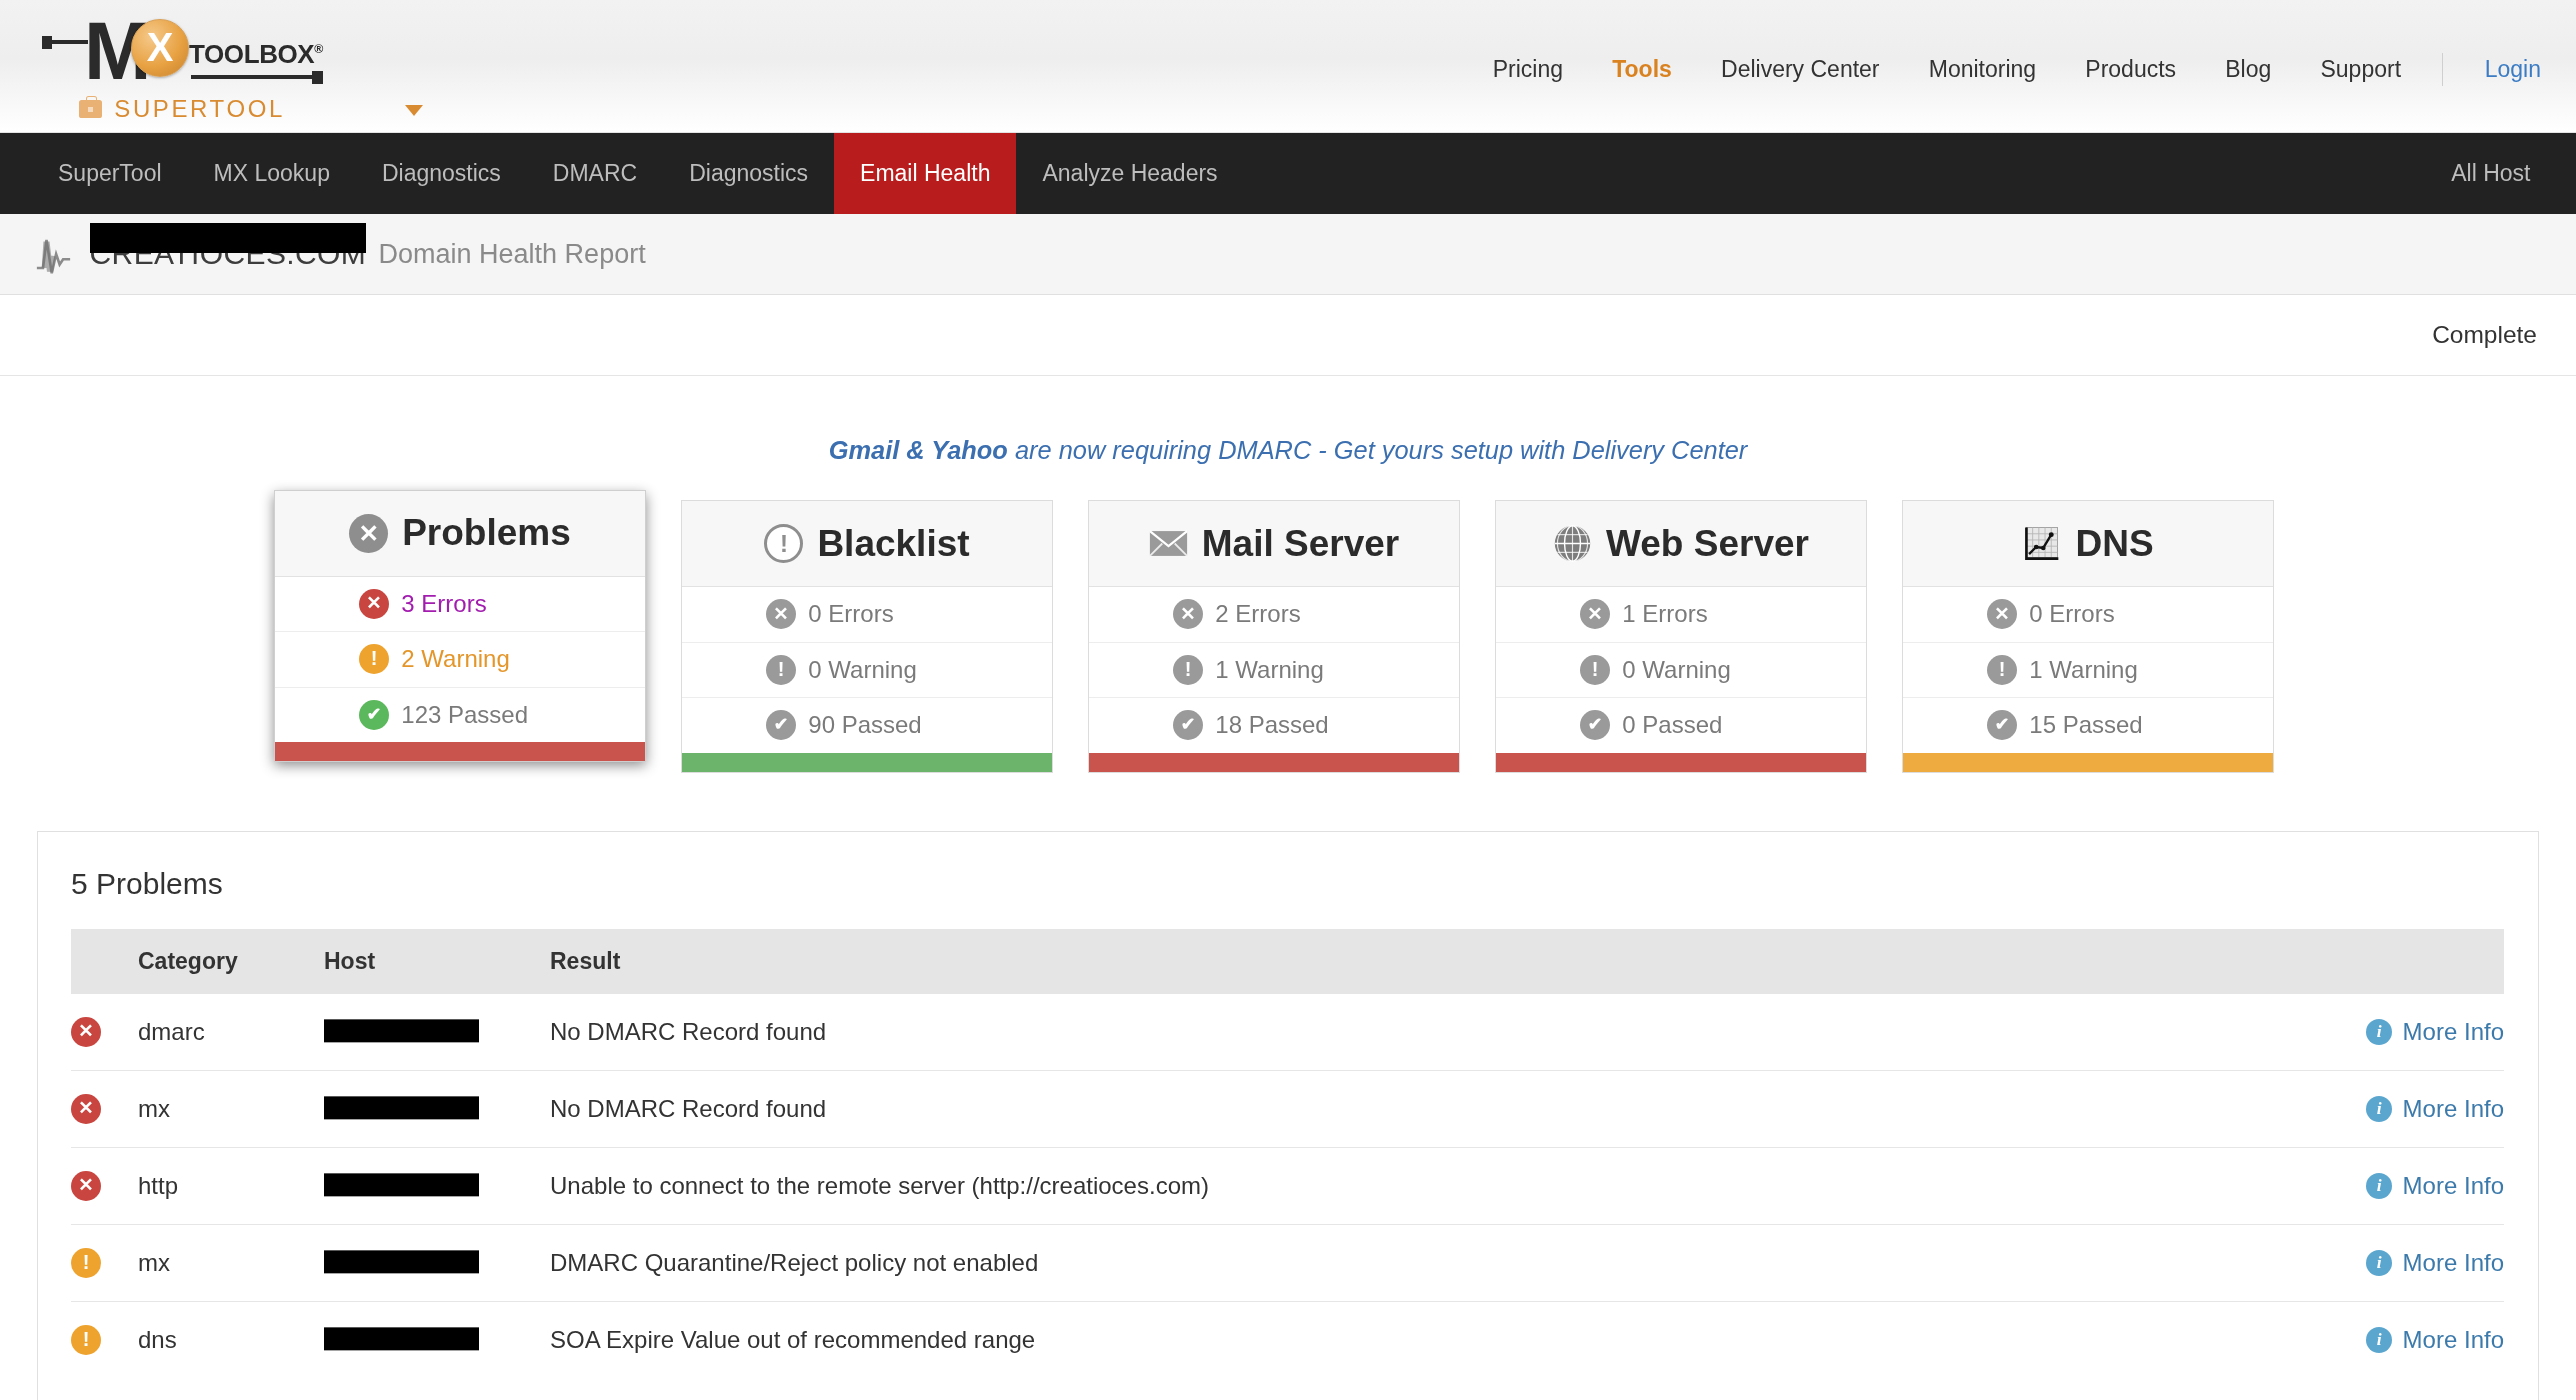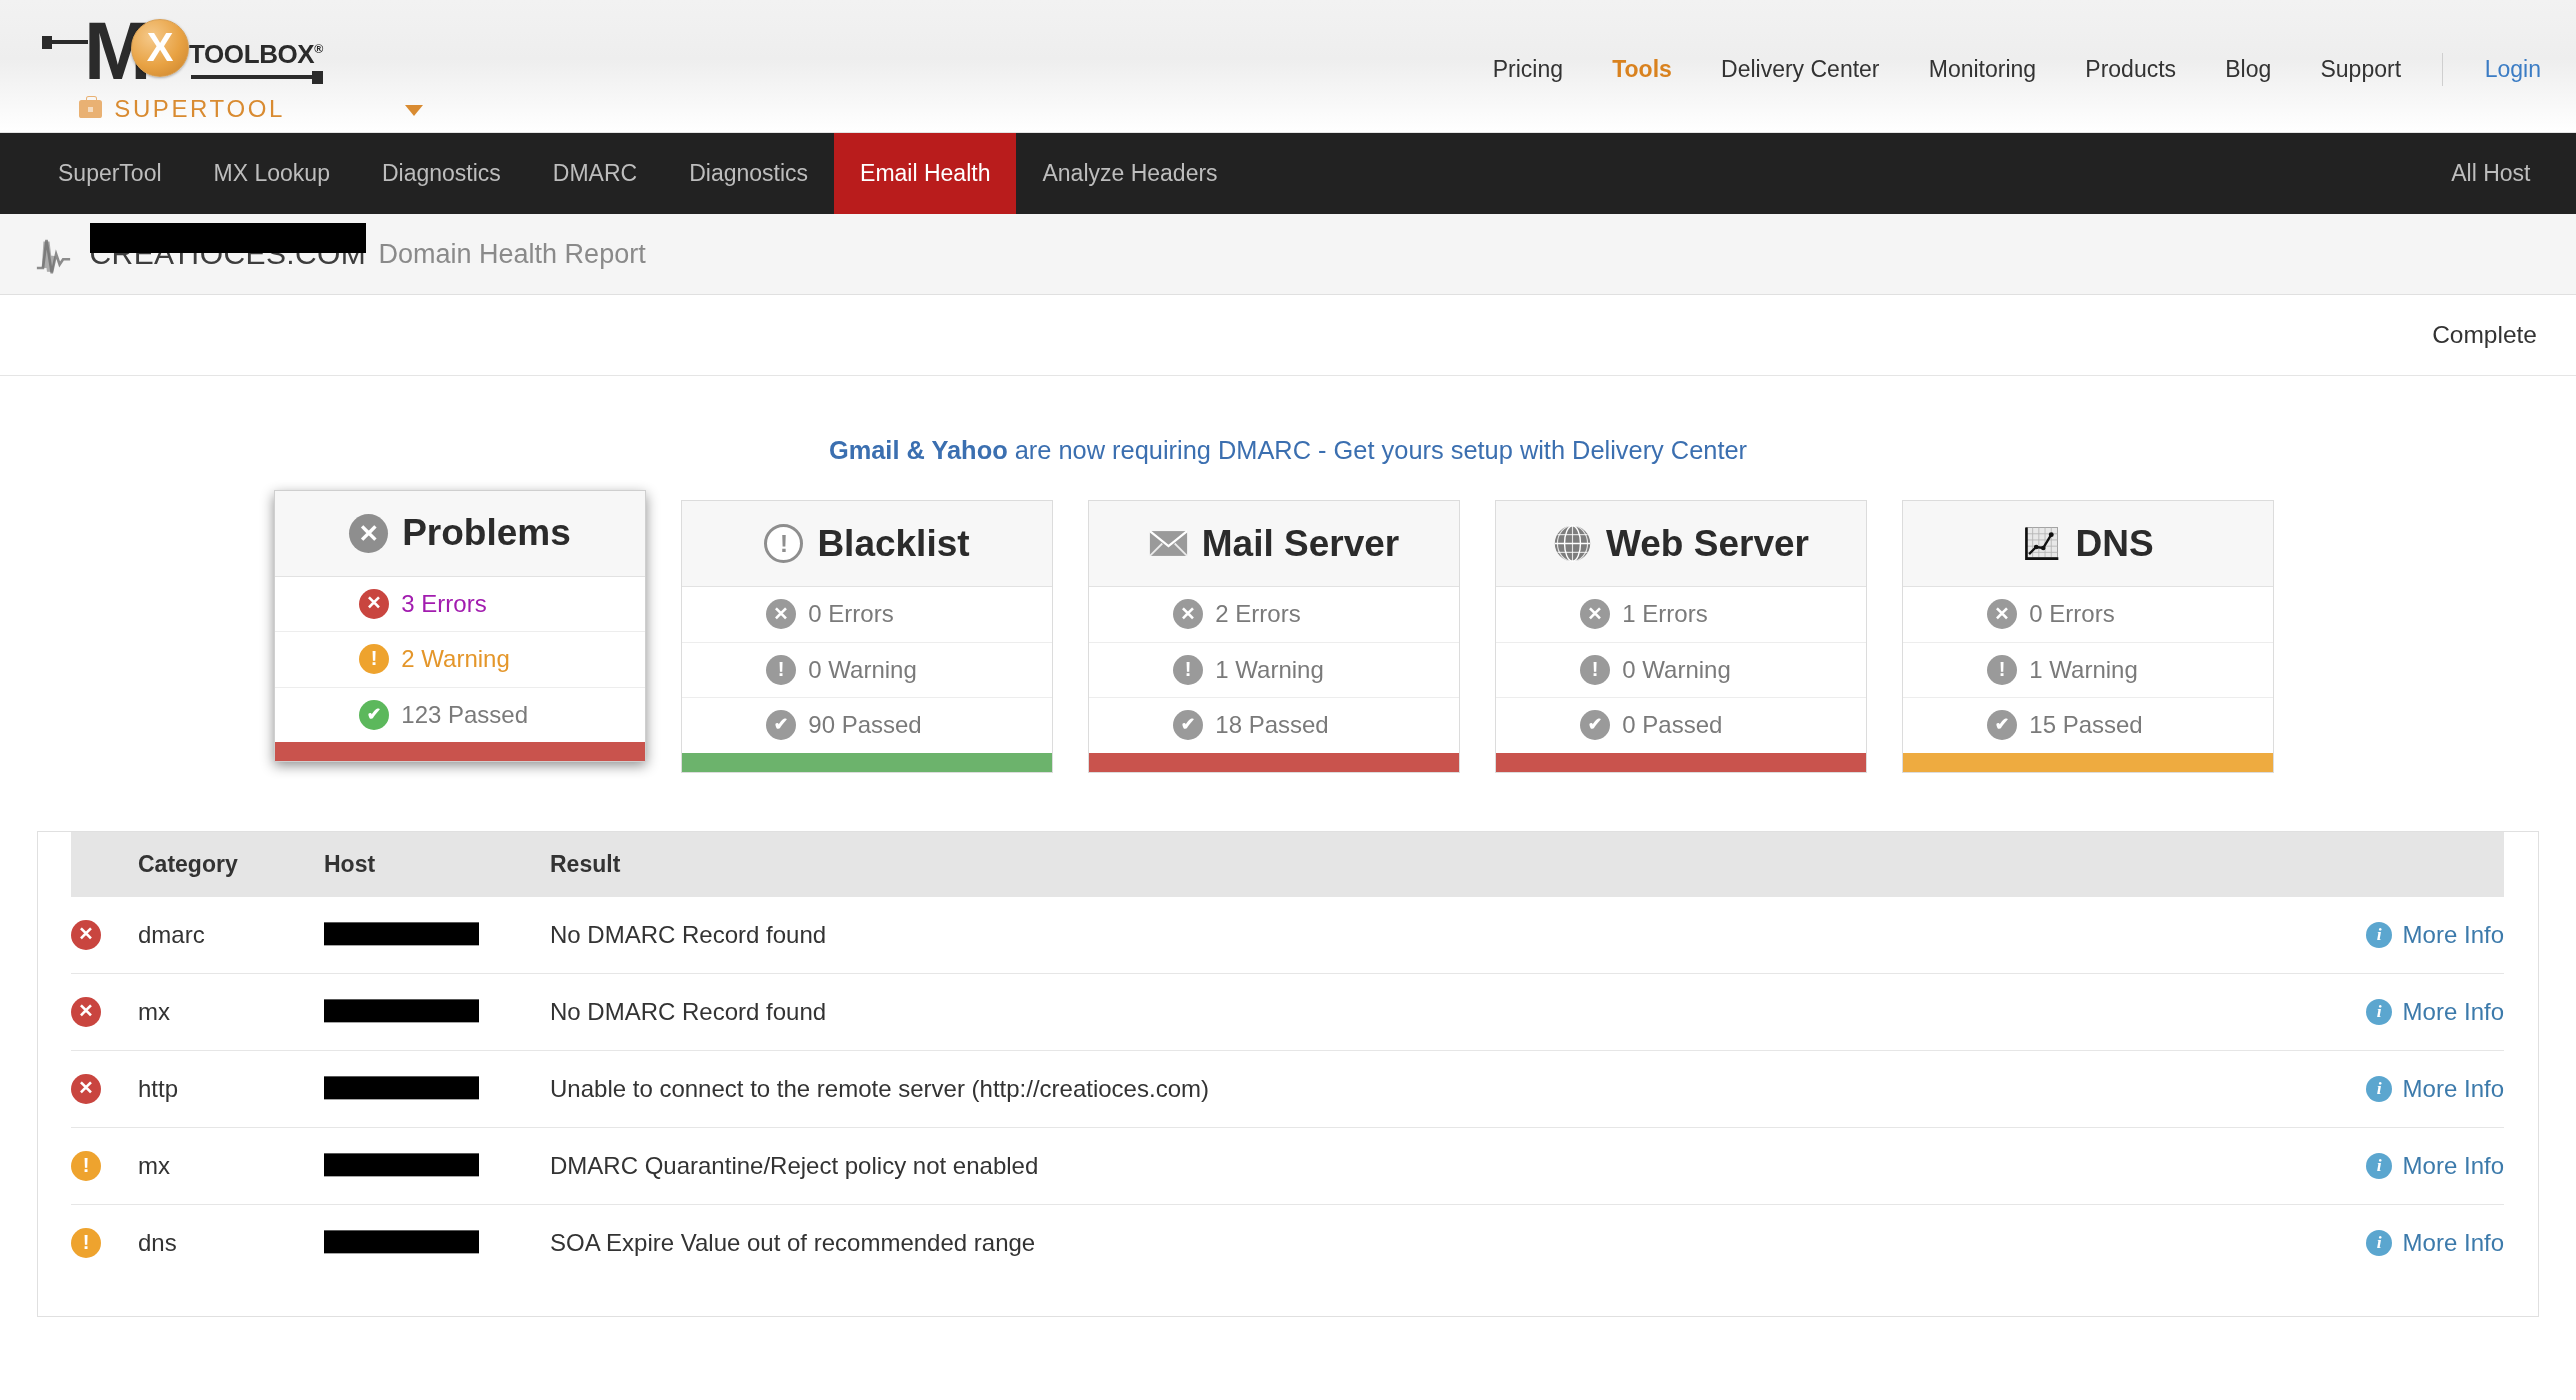--- a/index.html
+++ b/index.html
@@ -141,21 +141,21 @@
     display: flex; align-items: center; justify-content: flex-end;
     padding-right: 39px;
   }
   .status-text { font-size: 24.5px; color: #333; }
 
   
   .banner {
     text-align: center; padding: 60px 0 35px 0;
     font-size: 25.4px; color: #4a78b5;
   }
-  .banner a { color: #3b6fb0; text-decoration: none; }
+  .banner a { color: #3b6fb0; text-decoration: none; font-style: italic; }
   .banner b { font-weight: bold; }
 
   
   .cards {
     display: flex; justify-content: flex-start; gap: 35px;
     padding: 0 0 0 274px; align-items: flex-start;
   }
   .card {
     width: 372px; background: #fff; border: 0.9px solid #dcdcdc;
     display: flex; flex-direction: column;
@@ -488,20 +488,21 @@
           </span>
         <span class="txt-grey">15 Passed</span>
       </div>
     </div>
     <div class="card-foot" style="background:#eeab40"></div>
   </div>
 
 </div>
 
 <div class="problems-panel">
+  <div class="problems-title">5 Problems</div>
   <table class="problems">
     <thead>
       <tr>
         <th class="c-ico"></th>
         <th class="c-cat">Category</th>
         <th class="c-host">Host</th>
         <th class="c-res">Result</th>
         <th class="c-info"></th>
       </tr>
     </thead>

